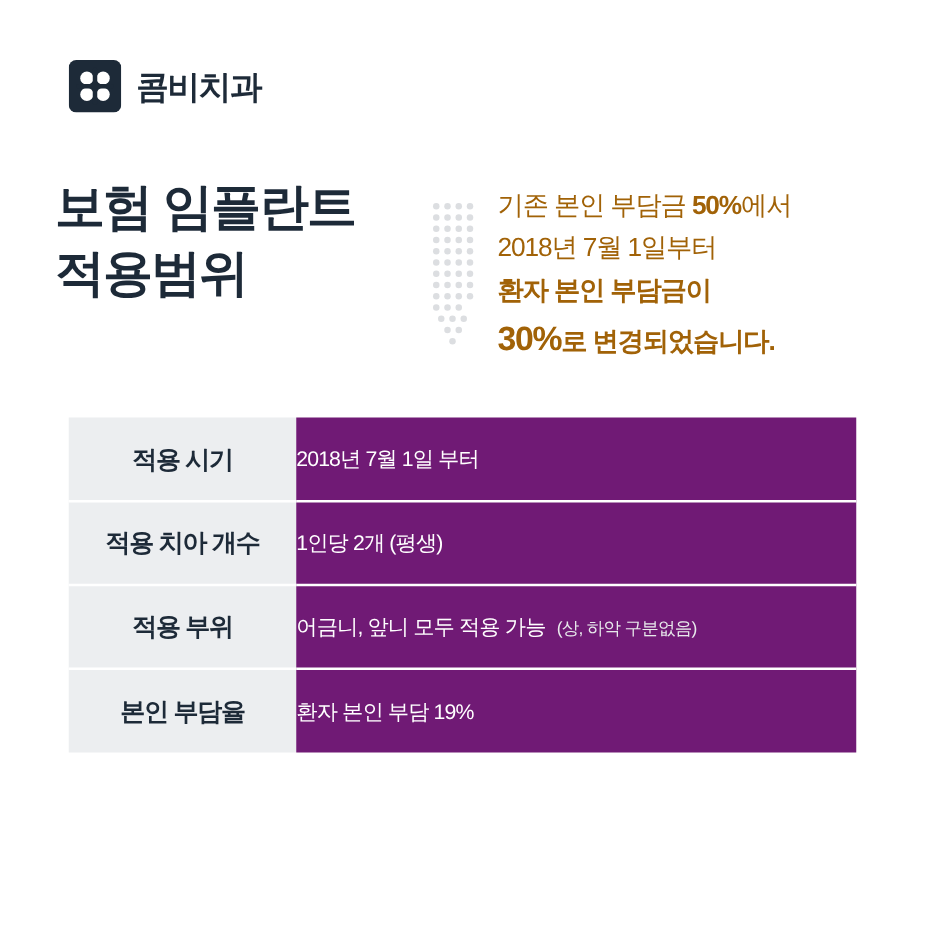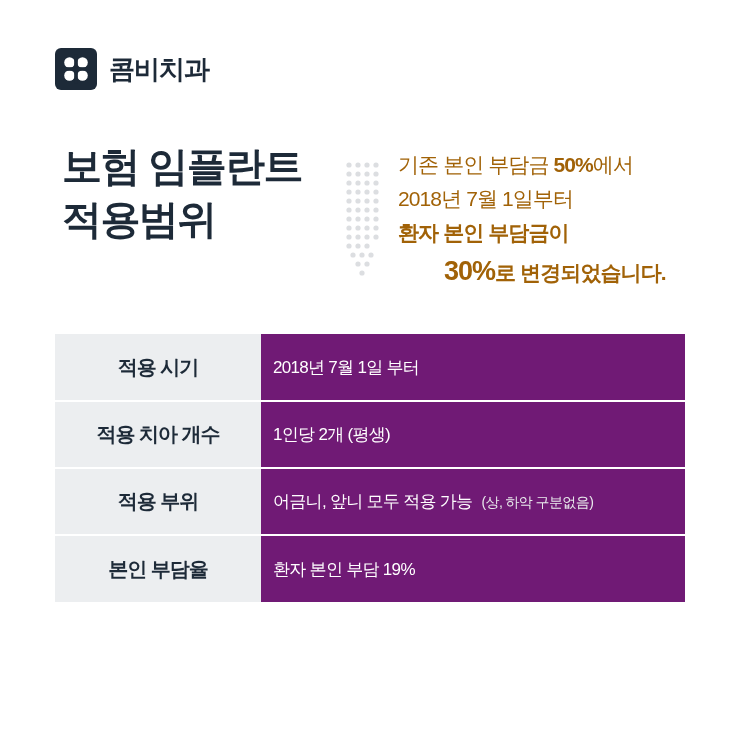--- a/index.html
+++ b/index.html
@@ -42,21 +42,21 @@
     font-size: 26px;
     font-weight: bold;
     letter-spacing: -1px;
     color: #1d2a38;
     line-height: 1;
   }
 
   
   .headline {
     position: absolute;
-    left: 62px;
+    left: 44px;
     top: 140px;
     font-size: 40px;
     font-weight: bold;
     line-height: 1.32;
     letter-spacing: -1.6px;
     color: #1d2a38;
     white-space: pre-line;
   }
 
   
@@ -76,41 +76,41 @@
     width: 300px;
     font-size: 21px;
     line-height: 1.62;
     letter-spacing: -0.9px;
     color: #a16207;
   }
   .note .l1 { font-weight: normal; }
   .note .l1 b { font-weight: bold; }
   .note .l2 { font-weight: normal; }
   .note .l3 { font-weight: bold; }
-  .note .l4 { font-weight: bold; margin-left: 46px; }
+  .note .l4 { font-weight: bold; }
   .note .big {
     font-size: 27px;
     font-weight: bold;
     letter-spacing: -1px;
   }
 
   
   .table {
     position: absolute;
     left: 55px;
     top: 334px;
     width: 630px;
     border-collapse: collapse;
     table-layout: fixed;
   }
   .table tr {
     height: 67px;
   }
   .table td {
-    padding: 12px;
+    padding: 0;
     vertical-align: middle;
   }
   .cell-label {
     width: 182px;
     background: #eceef0;
     color: #1d2a38;
     font-size: 20px;
     font-weight: bold;
     letter-spacing: -1px;
     text-align: center;

